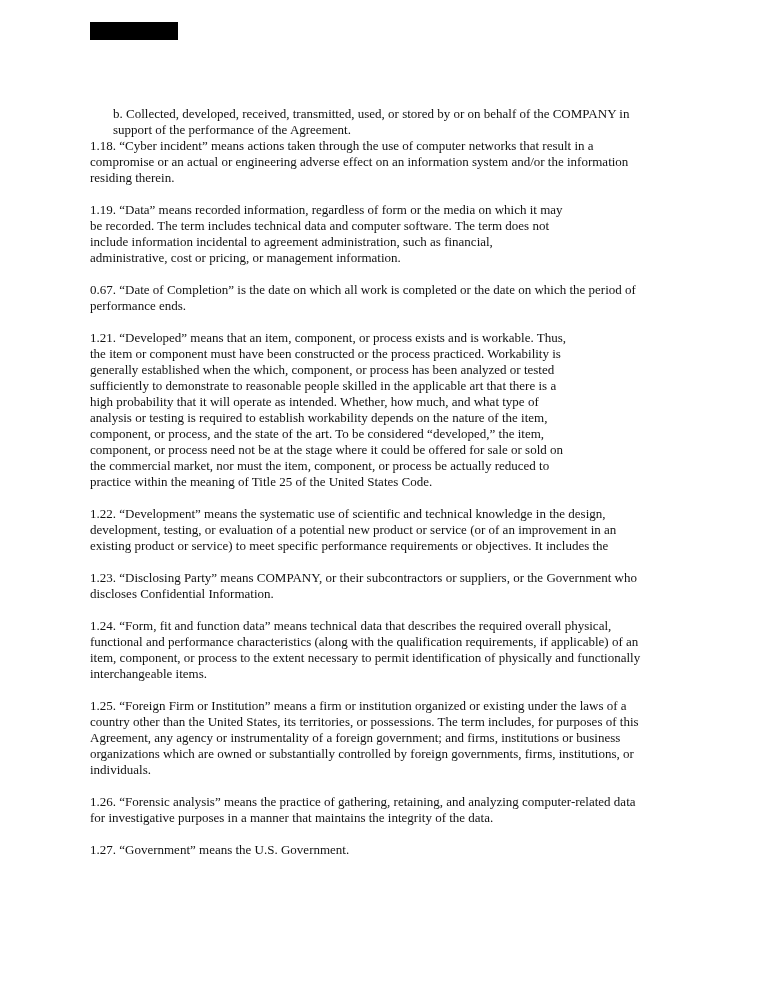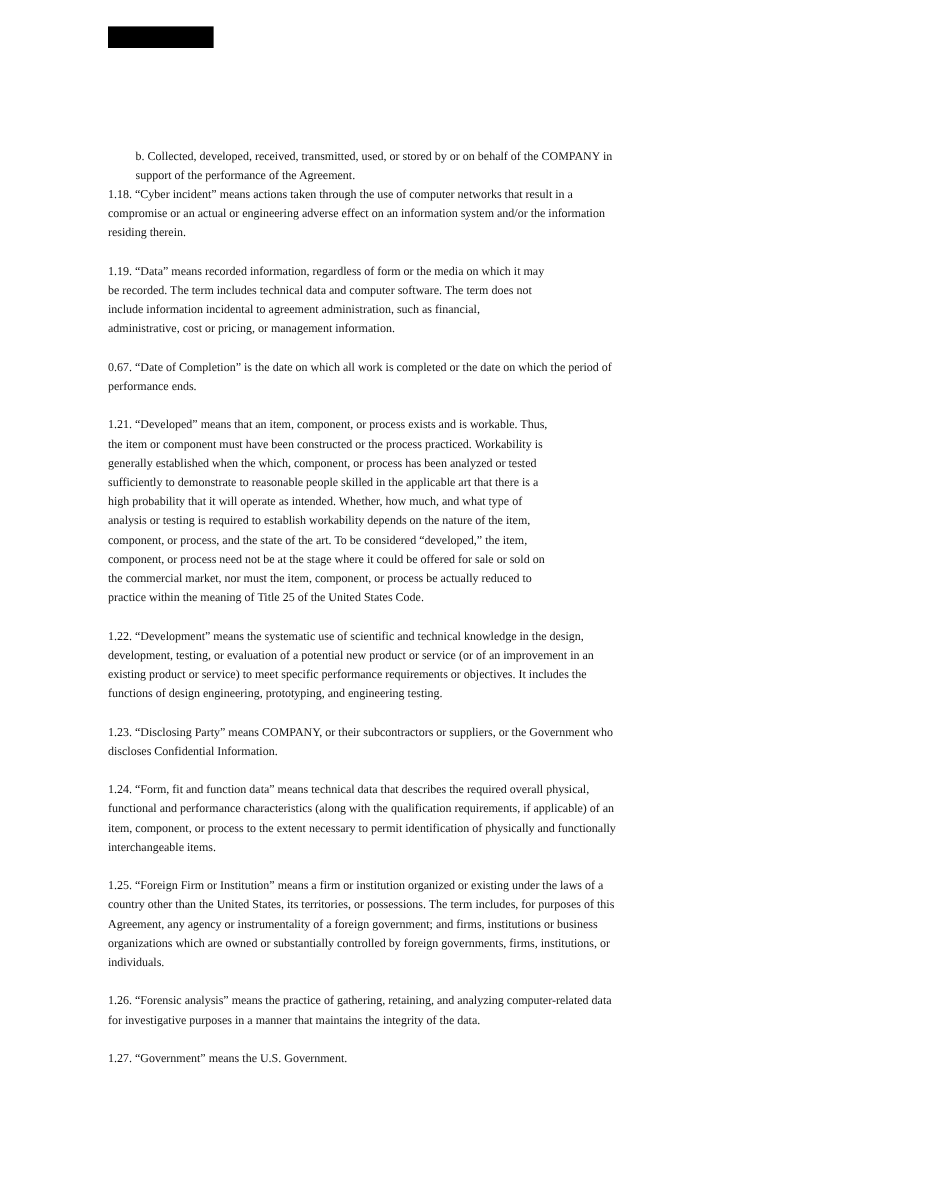--- a/index.html
+++ b/index.html
@@ -21,23 +21,22 @@
       top: 22px;
       width: 88px;
       height: 18px;
       background: #000000;
     }
     .page {
       position: absolute;
       left: 90px;
       top: 106px;
       width: 600px;
-      font-size: 10px;
+      font-size: 13px;
       line-height: 16px;
-      margin-top: 17px;
     }
     .line {
       white-space: nowrap;
       display: block;
       height: 16px;
     }
     .indent {
       padding-left: 23px;
     }
     .para {
@@ -81,21 +80,20 @@
       <span class="line">analysis or testing is required to establish workability depends on the nature of the item,</span>
       <span class="line">component, or process, and the state of the art. To be considered “developed,” the item,</span>
       <span class="line">component, or process need not be at the stage where it could be offered for sale or sold on</span>
       <span class="line">the commercial market, nor must the item, component, or process be actually reduced to</span>
       <span class="line">practice within the meaning of Title 25 of the United States Code.</span>
     </div>
     <div class="para">
       <span class="line">1.22. “Development” means the systematic use of scientific and technical knowledge in the design,</span>
       <span class="line">development, testing, or evaluation of a potential new product or service (or of an improvement in an</span>
       <span class="line">existing product or service) to meet specific performance requirements or objectives. It includes the</span>
-      <span class="line">functions of design engineering, prototyping, and engineering testing.</span>
     </div>
     <div class="para">
       <span class="line">1.23. “Disclosing Party” means COMPANY, or their subcontractors or suppliers, or the Government who</span>
       <span class="line">discloses Confidential Information.</span>
     </div>
     <div class="para">
       <span class="line">1.24. “Form, fit and function data” means technical data that describes the required overall physical,</span>
       <span class="line">functional and performance characteristics (along with the qualification requirements, if applicable) of an</span>
       <span class="line">item, component, or process to the extent necessary to permit identification of physically and functionally</span>
       <span class="line">interchangeable items.</span>

